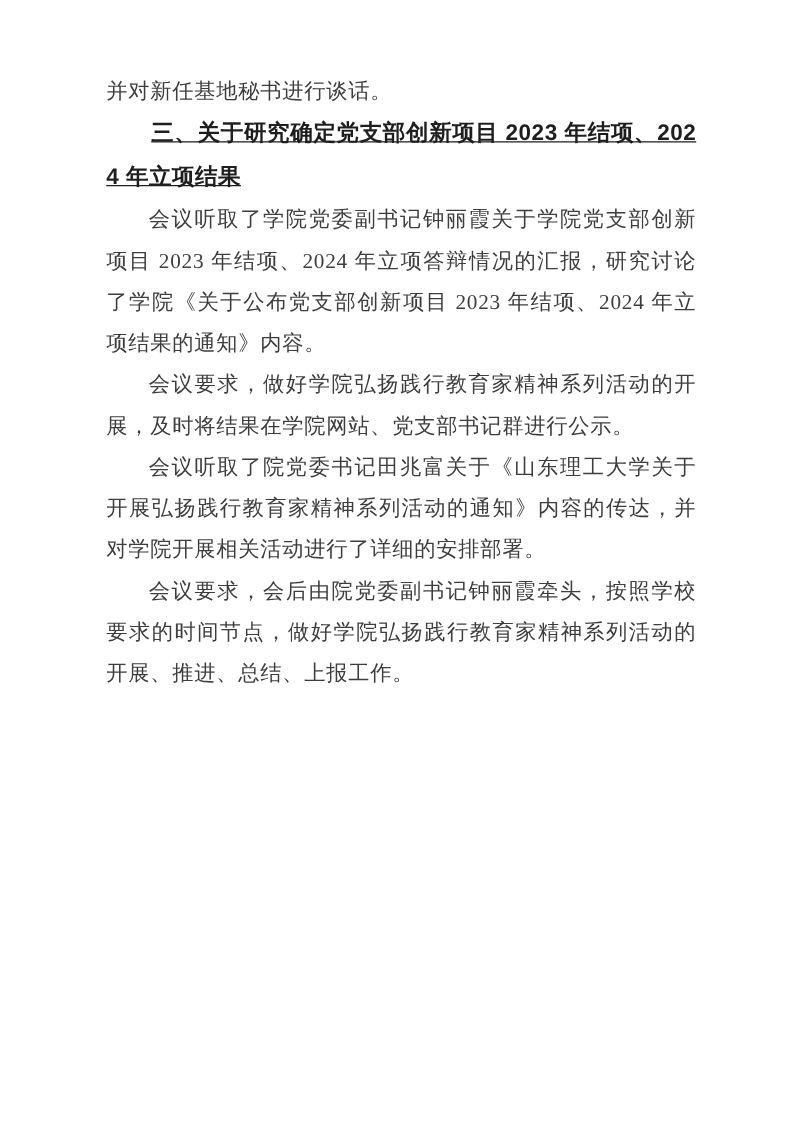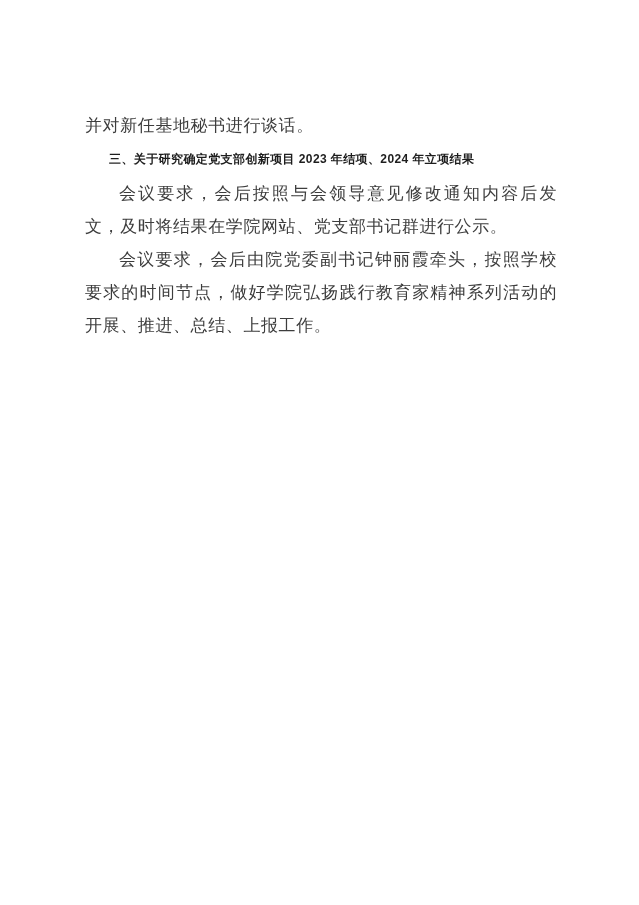--- a/index.html
+++ b/index.html
@@ -11,57 +11,60 @@
     height: 905px;
     background: #ffffff;
     overflow: hidden;
   }
   .page {
     position: relative;
     width: 639px;
     height: 905px;
     background: #ffffff;
     box-sizing: border-box;
-    padding: 109px 82px 0 85px;
+    padding: 56px 82px 0 85px;
     font-family: "Liberation Serif", "DejaVu Serif", serif;
   }
   .para {
     margin: 0;
     font-size: 17px;
     line-height: 33px;
     color: #3d3d3d;
     text-align: justify;
     text-indent: 2em;
     letter-spacing: 0.6px;
     word-break: break-all;
   }
   .para.no-indent {
     text-indent: 0;
   }
   .heading {
     margin: 0;
     font-family: "Liberation Sans", "DejaVu Sans", sans-serif;
-    font-size: 12px;
+    font-size: 18px;
     font-weight: 700;
     line-height: 35px;
     color: #1e1e1e;
     text-align: justify;
     text-indent: 2em;
     letter-spacing: 0.4px;
     word-break: break-all;
+    text-decoration: underline;
   }
 </style>
 </head>
 <body>
 
 <div class="page">
   <p class="para no-indent">并对新任基地秘书进行谈话。</p>
 
   <h2 class="heading">三、关于研究确定党支部创新项目 2023 年结项、2024 年立项结果</h2>
 
+  <p class="para">会议听取了学院党委副书记钟丽霞关于学院党支部创新项目 2023 年结项、2024 年立项答辩情况的汇报，研究讨论了学院《关于公布党支部创新项目 2023 年结项、2024 年立项结果的通知》内容。</p>
 
 
-  <p class="para">会议要求，会后按照与会领导意见修改通知内容后发文，及时将结果在学院网站、党支部书记群进行公示。</p>
+  <p class="para">会议要求，做好学院弘扬践行教育家精神系列活动的开展，及时将结果在学院网站、党支部书记群进行公示。</p>
 
 
+  <p class="para">会议听取了院党委书记田兆富关于《山东理工大学关于开展弘扬践行教育家精神系列活动的通知》内容的传达，并对学院开展相关活动进行了详细的安排部署。</p>
 
   <p class="para">会议要求，会后由院党委副书记钟丽霞牵头，按照学校要求的时间节点，做好学院弘扬践行教育家精神系列活动的开展、推进、总结、上报工作。</p>
 </div>
 
 </body></html>

